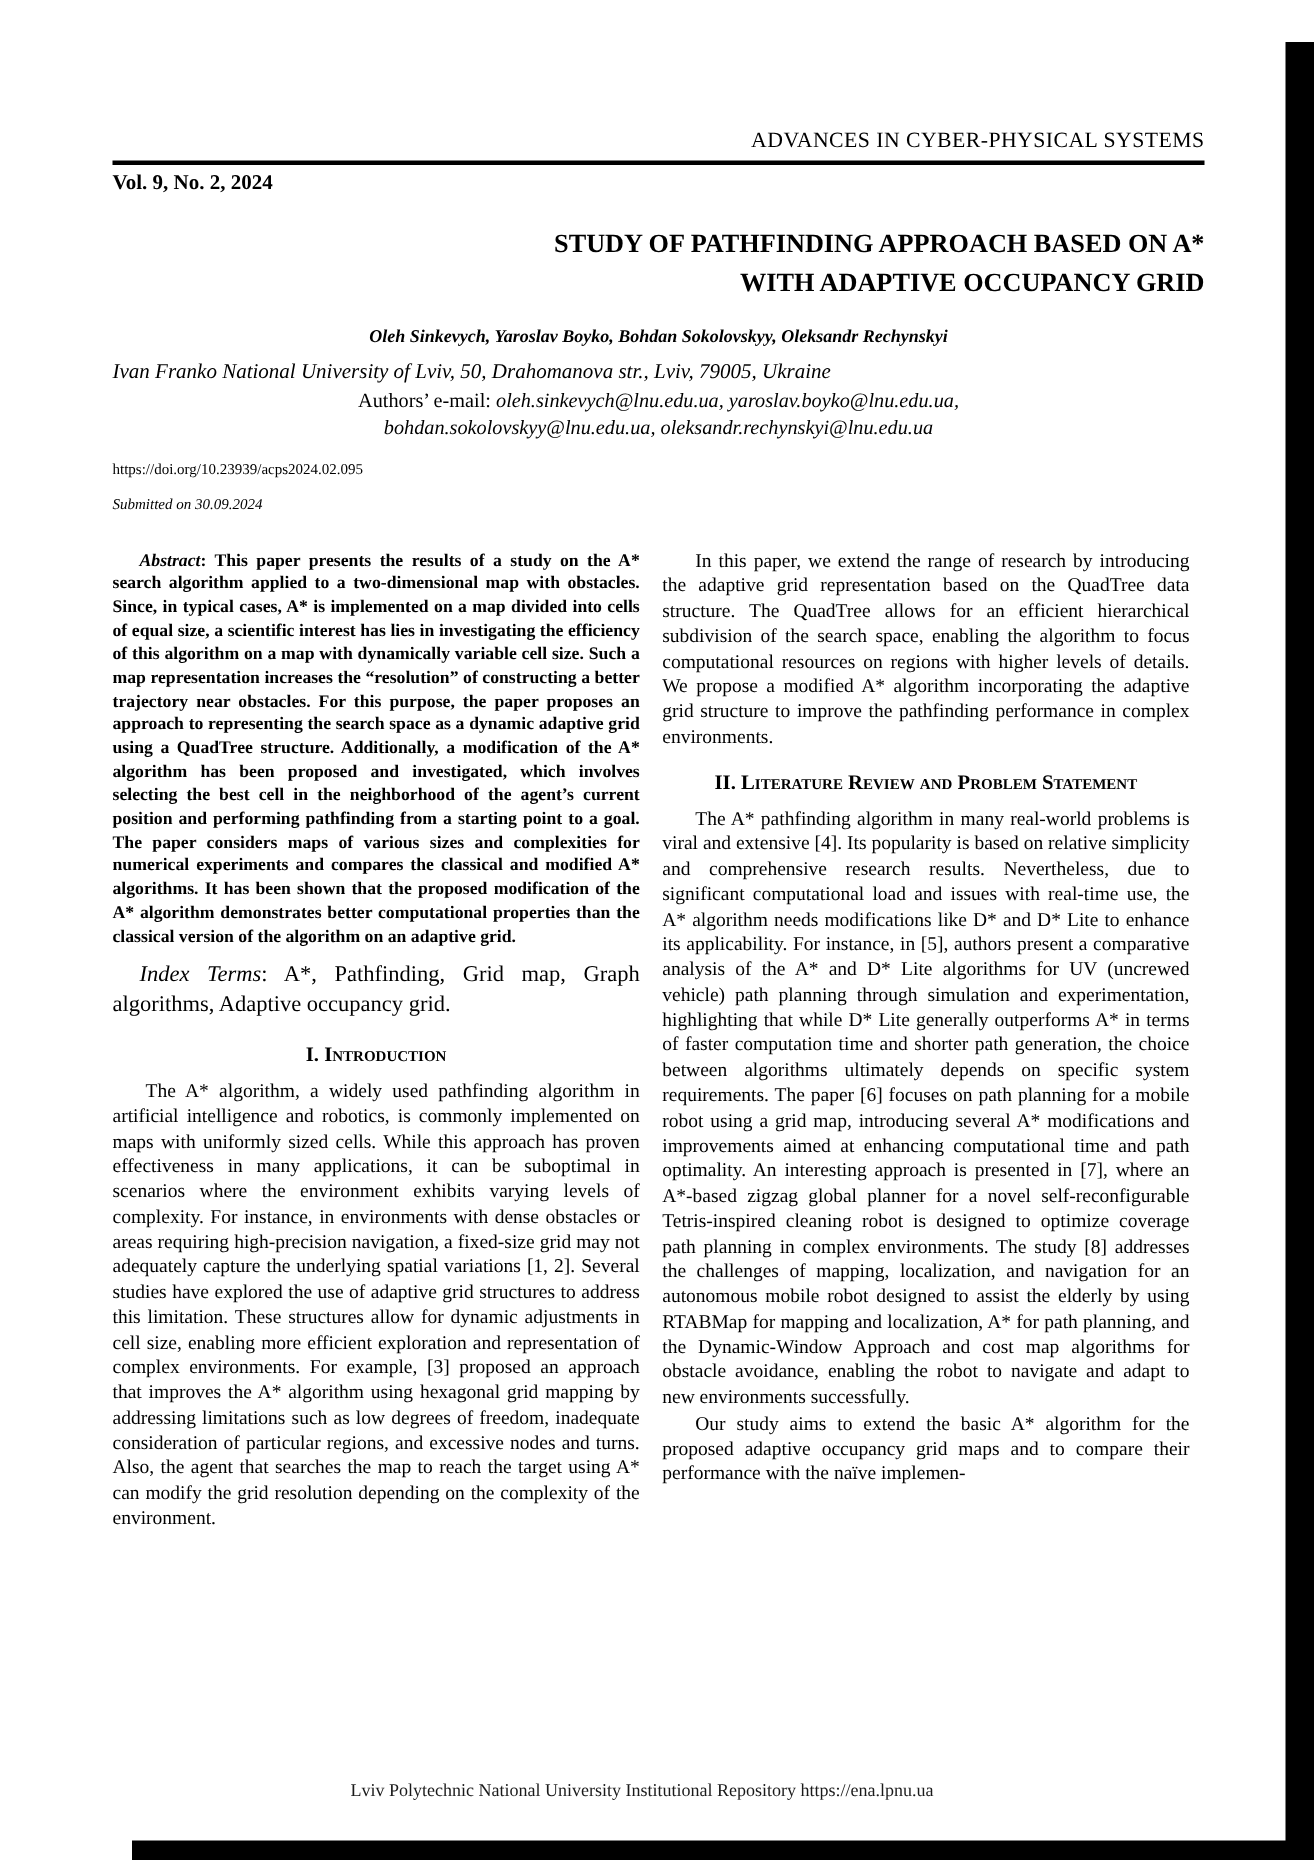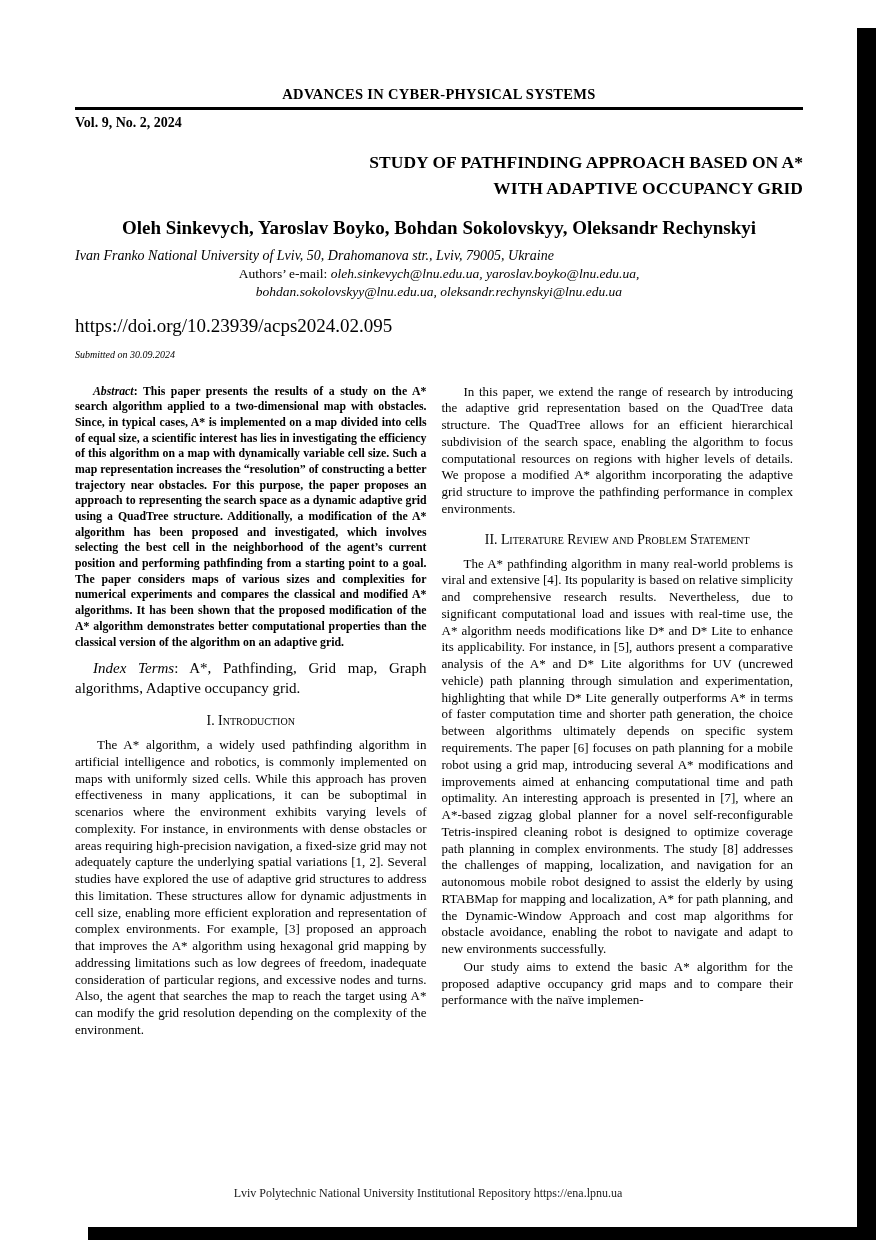--- a/index.html
+++ b/index.html
@@ -10,55 +10,56 @@
     color: #000;
     font-family: "Liberation Serif", "DejaVu Serif", serif;
     position: relative;
     overflow: hidden;
   }
   .page { position: absolute; inset: 0; background: #fff; }
   .content { position: absolute; left: 75px; top: 0; width: 728px; }
 
   .journal-header {
     margin-top: 86px;
-    text-align: center;
-    font-weight: bold;
+    text-align: right;
+    font-weight: normal;
     font-size: 14.5px;
     letter-spacing: 0.3px;
   }
   .header-rule { border: 0; border-top: 3px solid #000; margin: 4px 0 0 0; }
   .volume-line { font-weight: bold; font-size: 14px; margin-top: 5px; }
 
   .paper-title {
     text-align: right;
     font-weight: bold;
     font-size: 17.5px;
     line-height: 1.5;
     margin-top: 18px;
   }
   .author-list {
     text-align: center;
     font-weight: bold;
-    font-size: 19px;
+    font-style: italic;
+    font-size: 12px;
     margin-top: 15px;
   }
   .affiliation {
     font-style: italic;
     font-size: 14px;
     margin-top: 9px;
   }
   .email-line {
     text-align: center;
     font-style: italic;
     font-size: 13.5px;
     margin-top: 2px;
   }
   .email-label { font-style: normal; }
 
-  .doi-line { font-size: 19px; margin-top: 15px; }
+  .doi-line { font-size: 10px; margin-top: 15px; }
   .submitted-line { font-size: 10px; font-style: italic; margin-top: 12px; }
   .copyright-line { font-size: 13px; margin-top: 12px; }
 
   .columns { display: flex; gap: 15px; margin-top: 24px; }
   .col { width: 351.5px; text-align: justify; }
 
   .abstract-paragraph {
     font-size: 11.8px;
     font-weight: bold;
     line-height: 1.33;
@@ -74,20 +75,21 @@
   }
   .it-label { font-style: italic; }
 
   .section-heading {
     text-align: center;
     font-variant: small-caps;
     font-size: 13.8px;
     line-height: 1.3;
     margin: 13px 0 7px 0;
     text-indent: 0;
+    font-weight: bold;
   }
   .body-para {
     font-size: 13px;
     line-height: 1.29;
     text-indent: 22px;
     margin: 0;
   }
   .body-para + .body-para { margin-top: 1px; }
 
   .repo-footer {

